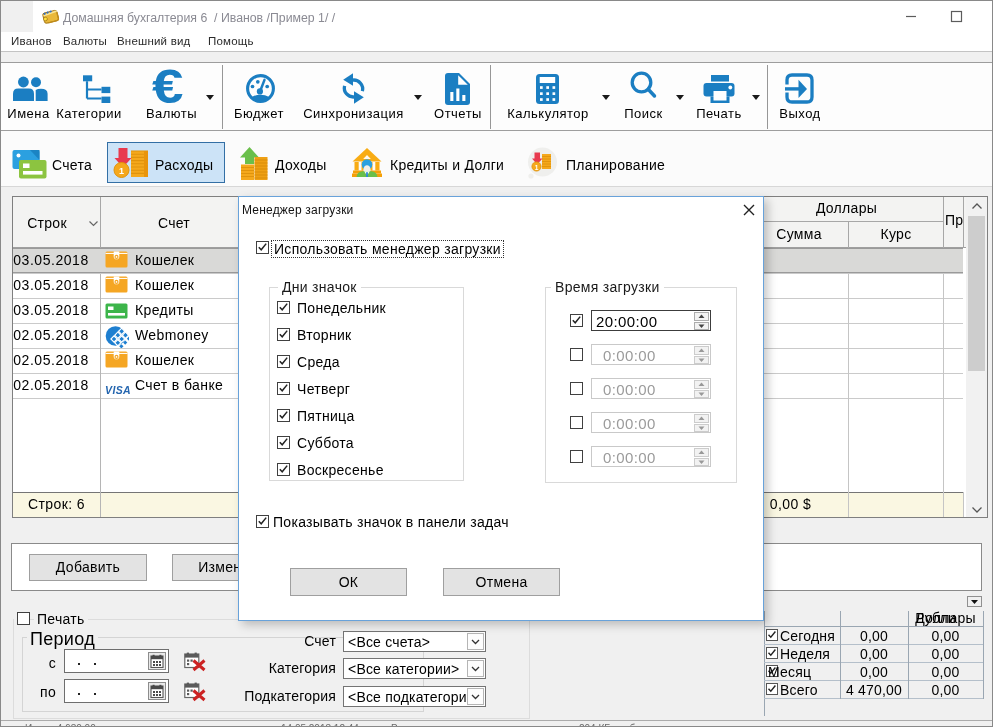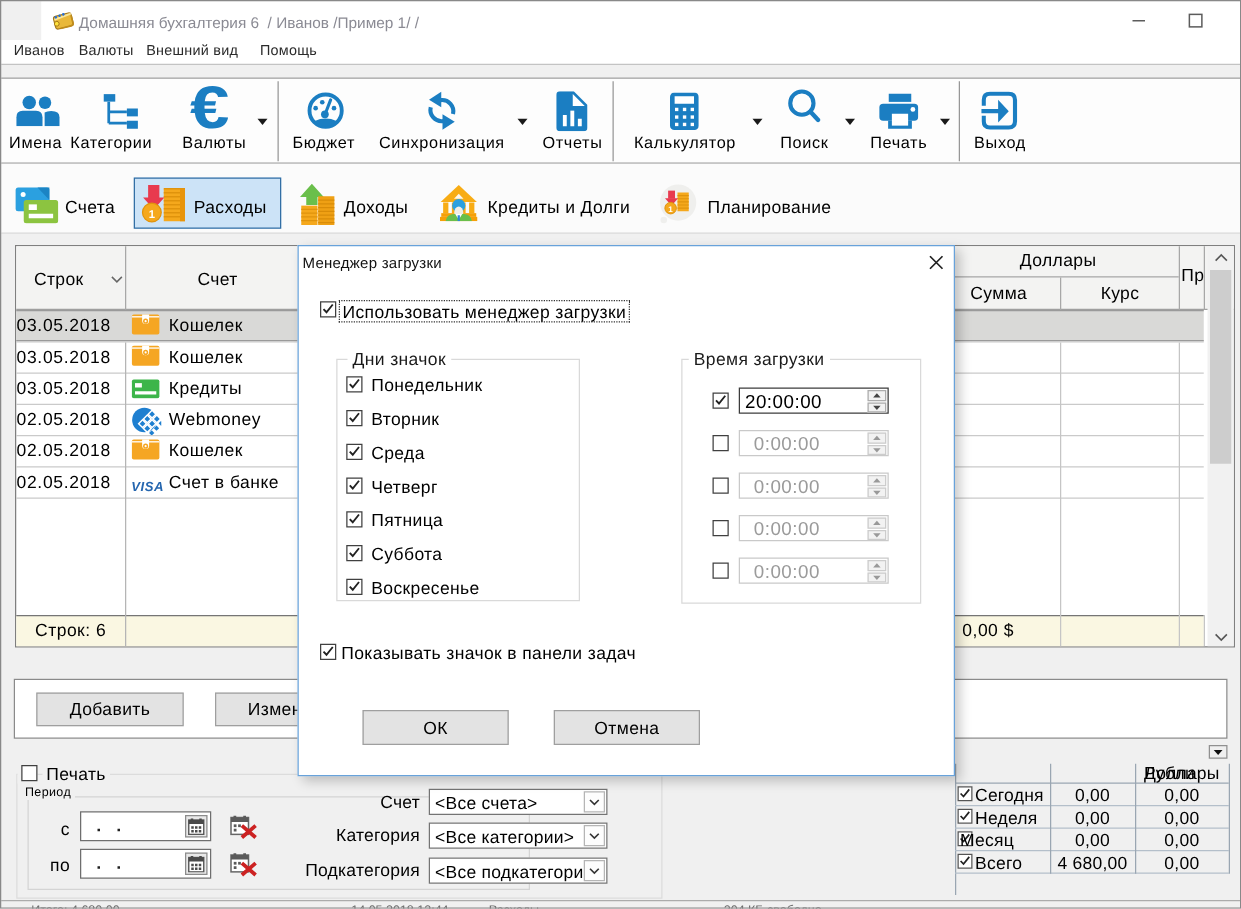--- a/index.html
+++ b/index.html
@@ -341,21 +341,21 @@
   </div>
 </div>
 <div class="bottom-panel"></div>
 <div class="btn" style="left:29px;top:554px;width:118px;height:27px;line-height:25px">Добавить</div>
 <div class="btn" style="left:172px;top:554px;width:118px;height:27px;line-height:25px">Изменить</div>
 <div class="fieldset" style="left:13px;top:619px;width:517px;height:100px"></div>
 <div class="abs" style="left:14px;top:610px;background:#f0f0f0;padding:0 3px;height:17px"></div>
 <span class="abs cb" style="left:17px;top:612px;background:#fff"></span>
 <span class="abs" style="left:34px;top:611px;font-size:14px;letter-spacing:0.3px;background:#f0f0f0;padding:0 3px">Печать</span>
 <div class="fieldset" style="left:22px;top:637px;width:402px;height:75px;border-color:#d4d4d4"></div>
-<div class="abs" style="left:17px;top:629px;background:#f0f0f0;padding:0 3px;font-size:10px;letter-spacing:0.3px">Период</div>
+<div class="abs" style="left:27px;top:629px;background:#f0f0f0;padding:0 3px;font-size:18px;letter-spacing:0.3px">Период</div>
 <div id="filter-rows">
     <div class="abs" style="left:30px;top:655px;width:26px;text-align:right;font-size:14px;letter-spacing:0.3px">с</div>
     <div class="abs" style="left:64px;top:649px;width:105px;height:24px;background:#fff;border:1px solid #6e6e6e">
     <span class="abs" style="left:13px;top:13px;width:2px;height:2px;background:#222"></span>
     <span class="abs" style="left:29px;top:13px;width:2px;height:2px;background:#222"></span>
     <span class="abs" style="right:2px;top:2px;width:18px;height:18px;background:#e9e9e9;border:1px solid #8c8c8c">
       <svg width="14" height="14" style="position:absolute;left:1px;top:1px">
           <rect x="1" y="2" width="12" height="11.5" fill="#fff" stroke="#555" stroke-width="1.1"></rect>
           <rect x="1" y="2" width="12" height="3.2" fill="#4a4a4a"></rect>
           <rect x="2.6" y="0.8" width="2" height="2" fill="#4a4a4a"></rect>
@@ -474,21 +474,21 @@
     <div class="sum-cell" style="left:768px;top:664px">Месяц</div>
     <div class="sum-cell" style="left:840px;top:664px;width:68px;text-align:center">0,00</div>
     <div class="sum-cell" style="left:908px;top:664px;width:75px;text-align:center">0,00</div>
     <div class="abs" style="left:764px;top:680px;width:219px;height:1px;background:#b4bfca"></div>
     <span class="cb" style="left:766px;top:683px;width:12px;height:12px;border-color:#555">
       <svg width="10" height="10" style="position:absolute;left:0;top:0">
         <path d="M1.5 4.8 L3.8 7.2 L8.4 1.5" fill="none" stroke="#222" stroke-width="1.4"></path>
       </svg>
     </span>
     <div class="sum-cell" style="left:780px;top:682px">Всего</div>
-    <div class="sum-cell" style="left:840px;top:682px;width:68px;text-align:center">4 680,00</div>
+    <div class="sum-cell" style="left:840px;top:682px;width:68px;text-align:center">4 470,00</div>
     <div class="sum-cell" style="left:908px;top:682px;width:75px;text-align:center">0,00</div>
     <div class="abs" style="left:764px;top:698px;width:219px;height:1px;background:#b4bfca"></div>
     <div class="abs" style="left:840px;top:611px;width:1px;height:88px;background:#9aa6b2"></div>
     <div class="abs" style="left:908px;top:611px;width:1px;height:88px;background:#9aa6b2"></div>
     <div class="abs" style="left:983px;top:611px;width:1px;height:88px;background:#9aa6b2"></div>
   </div>
 <div class="abs" style="left:1px;top:720px;width:991px;height:1px;background:#ababab"></div>
 <div class="abs" style="left:0;top:723px;width:993px;height:4px;overflow:hidden;font-size:10px;color:#6a6a6a">
   <span class="abs" style="left:25px;top:0">Итого: 4 680,00</span>
   <span class="abs" style="left:281px;top:0">14.05.2018 12:44</span>

